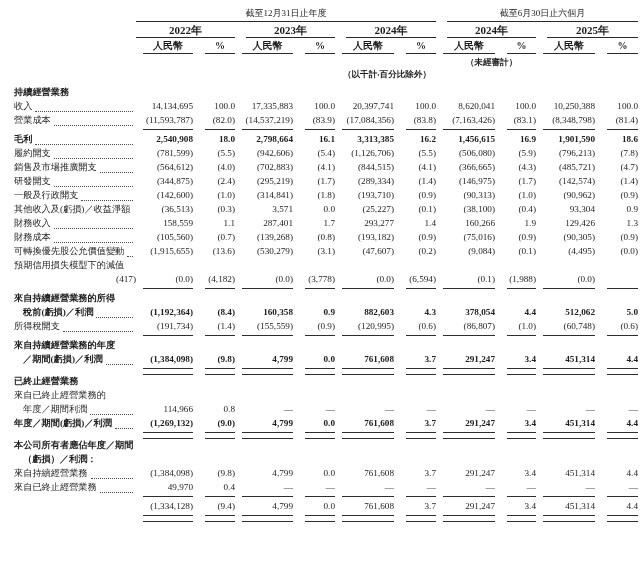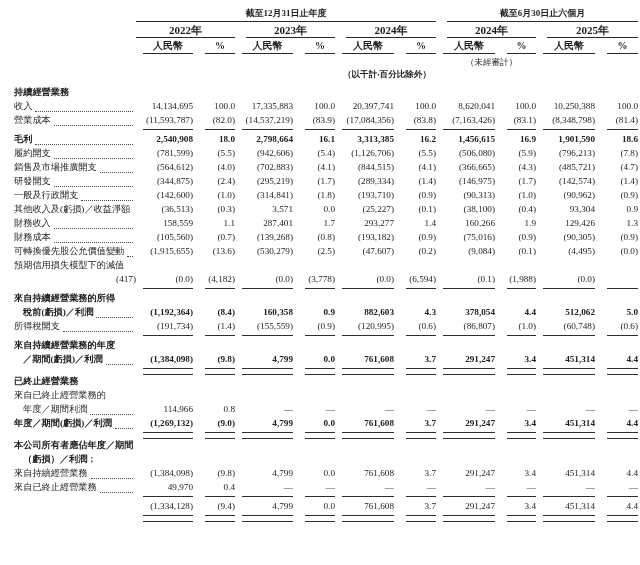--- a/index.html
+++ b/index.html
@@ -9,29 +9,29 @@
     -webkit-font-smoothing:antialiased;overflow:hidden;
   }
   .page{padding:8px 2px 0 14px;}
   
   .grid{
     display:grid;
     grid-template-columns:122px 57px 42px 58px 42px 59px 42px 59px 41px 59px 43px;
     align-items:end;
   }
   
-  .h-span{grid-column:2/8;text-align:center;font-weight:bold;font-size:9px;
+  .h-span{grid-column:2/8;text-align:center;font-weight:normal;font-size:9px;
           border-bottom:1.3px solid #2a2a2a;padding-bottom:2px;line-height:11px;}
   .h-span.g2{grid-column:8/12;margin-left:11px;}
   .hy{font-weight:bold;font-size:11px;text-align:center;border-bottom:1px solid #2a2a2a;
       padding:3px 0 1px;line-height:11px;}
   .hy.m{margin-left:11px;}
   .hc{font-weight:bold;font-size:10px;text-align:center;border-bottom:1px solid #2a2a2a;
       padding:3px 0 2px;line-height:10px;}
-  .note-unaudited{grid-column:8/10;margin-left:11px;text-align:center;font-weight:normal;
+  .note-unaudited{grid-column:8/10;margin-left:11px;text-align:center;font-weight:bold;
       font-size:8.6px;padding-top:3px;line-height:10px;}
   .note-units{grid-column:2/12;text-align:center;font-weight:bold;font-size:8.6px;
       padding-top:2px;line-height:10px;}
   
   .row{min-height:14px;line-height:13.8px;font-size:9.2px;}
   .row.bold{font-weight:bold;}
   .row.gap{}
   .label{grid-column:1;display:flex;align-items:flex-end;white-space:nowrap;overflow:hidden;}
   .label.span-all{grid-column:1/12;}
   .label .ind{padding-left:9px;}
@@ -264,21 +264,21 @@
         <div class="num">(0.9)</div>
       </div>
       <div class="grid row">
         <div class="label">
           <span>可轉換優先股公允價值變動</span>
           <span class="dots"></span>
         </div>
         <div class="num">(1,915,655)</div>
         <div class="num">(13.6)</div>
         <div class="num">(530,279)</div>
-        <div class="num">(2.5)</div>
+        <div class="num">(3.1)</div>
         <div class="num">(47,607)</div>
         <div class="num">(0.2)</div>
         <div class="num">(9,084)</div>
         <div class="num">(0.1)</div>
         <div class="num">(4,495)</div>
         <div class="num">(0.0)</div>
       </div>
       <div class="grid row">
         <div class="label span-all">
           <span>預期信用損失模型下的減值</span>

